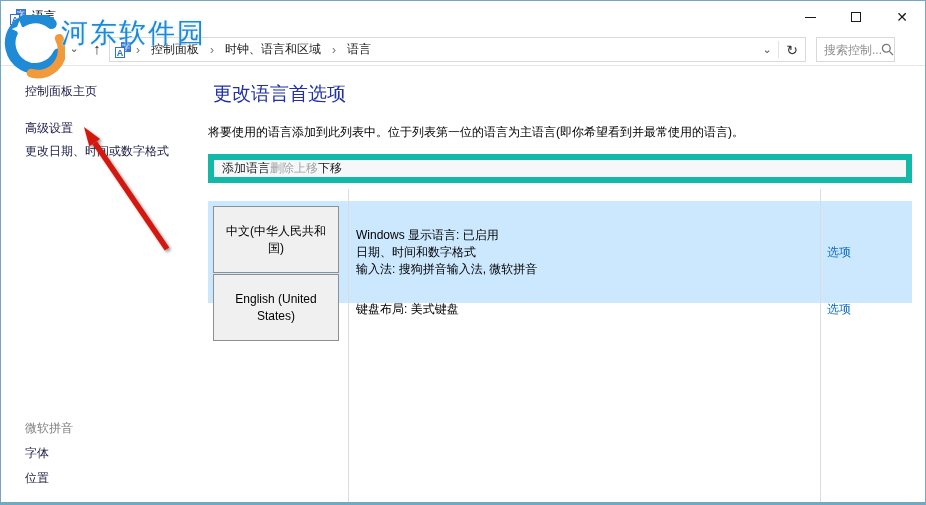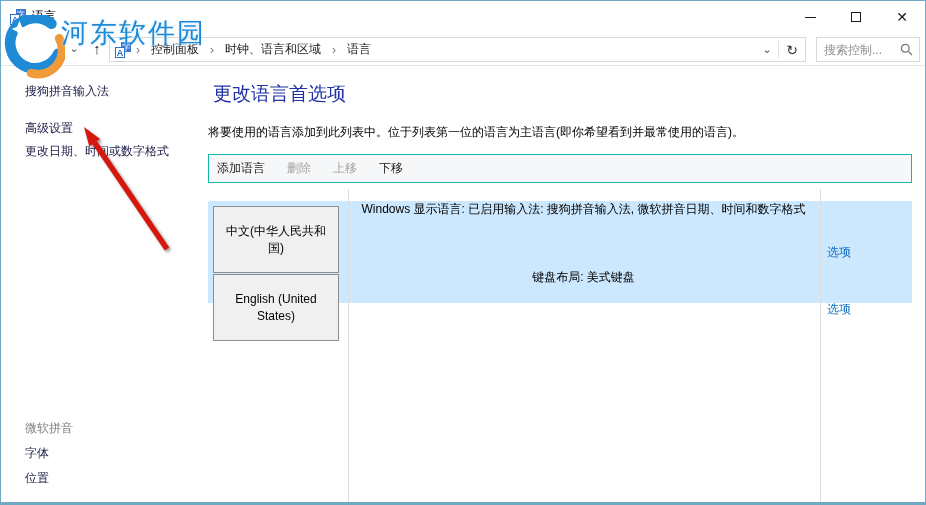--- a/index.html
+++ b/index.html
@@ -27,49 +27,49 @@
             line-height:31px; font-size:15px; color:#333; cursor:pointer; }
   .addressbar { position:absolute; left:108px; top:4px; width:697px; height:25px;
                 border:1px solid #d9d9d9; background:#fff; display:flex; align-items:center; }
   .crumb-icon { margin-left:5px; width:16px; height:16px; flex:0 0 auto; }
   .crumb-sep { padding:0 5px; font-size:12px; color:#777; }
   .crumb { padding:0 6px; font-size:12px; color:#1a1a1a; white-space:nowrap; cursor:pointer; }
   .addr-spacer { flex:1; }
   .addr-chevron { width:22px; text-align:center; font-size:11px; color:#555; cursor:pointer; }
   .addr-div { width:1px; height:17px; background:#e3e3e3; }
   .addr-refresh { width:26px; text-align:center; font-size:14px; color:#333; cursor:pointer; }
-  .searchbox { position:absolute; left:815px; top:4px; width:104px; height:25px;
+  .searchbox { position:absolute; left:815px; top:4px; width:79px; height:25px;
                border:1px solid #d9d9d9; background:#fff; display:flex; align-items:center; }
   .searchbox input { border:none; outline:none; width:64px; font-size:12px; padding-left:7px; color:#444;
                      font-family:inherit; background:transparent; }
   .searchbox input::placeholder { color:#8f8f8f; }
   .search-mag { margin-left:auto; margin-right:6px; display:flex; }
 
   
   .side-link { position:absolute; left:24px; font-size:12px; color:#1b1b46; cursor:pointer; white-space:nowrap; }
   .side-head { position:absolute; left:24px; font-size:12px; color:#808080; white-space:nowrap; }
 
   
   .heading { position:absolute; left:212px; top:80px; font-size:19px; color:#2031a5; }
   .desc { position:absolute; left:207px; top:123px; font-size:12px; color:#000; white-space:nowrap; }
   .toolbar { position:absolute; left:207px; top:153px; width:704px; height:29px;
-             background:#f6f7f8; border:1px solid #14b8a6; display:flex; align-items:center; font-size:12px; }
-  .tb-item { margin-left:22px; color:#1a1a1a; cursor:pointer; white-space:nowrap; }
+             background:#f6f7f8; border:6px solid #14b8a6; display:flex; align-items:center; font-size:12px; }
+  .tb-item { color:#1a1a1a; cursor:pointer; white-space:nowrap; }
   .tb-item.first { margin-left:8px; }
   .tb-item.disabled { color:#a3a3a3; cursor:default; }
 
   .list { position:absolute; left:207px; top:188px; width:704px; height:315px; }
   .row { position:absolute; left:0; width:100%; }
   .row.sel { background:#cce8ff; }
   .col-sep { position:absolute; top:0; bottom:0; width:1px; background:#dcdcdc; }
   .tile { position:absolute; left:5px; top:5px; width:126px; height:67px; background:#f0f0f0;
           border:1px solid #8f8f8f; display:flex; align-items:center; justify-content:center;
           text-align:center; font-size:12px; line-height:17px; color:#000; padding:0 10px; }
   .details { position:absolute; left:148px; top:0; height:100%; width:455px; display:flex;
-             flex-direction:row; justify-content:center; font-size:12px; line-height:17px; color:#000; }
+             flex-direction:column; justify-content:center; font-size:12px; line-height:17px; color:#000; }
   .opt-link { position:absolute; left:619px; top:50%; transform:translateY(-50%);
               font-size:12px; color:#0b6bbe; cursor:pointer; }
 
   
   .arrow-svg { position:absolute; left:58px; top:108px; width:130px; height:150px; z-index:40;
                filter:drop-shadow(2px 2px 1.5px rgba(0,0,0,0.40)); pointer-events:none; }
 
   
   .watermark { position:absolute; left:2px; top:14px; width:220px; height:68px; z-index:60;
                pointer-events:none; }
@@ -131,21 +131,21 @@
       <input type="text" placeholder="搜索控制..." style="">
       <span class="search-mag">
         <svg width="13" height="13" viewBox="0 0 13 13">
           <circle cx="5.3" cy="5.3" r="3.9" fill="none" stroke="#777" stroke-width="1.3"></circle>
           <line x1="8.4" y1="8.4" x2="12" y2="12" stroke="#777" stroke-width="1.3"></line>
         </svg>
       </span>
     </div>
   </div>
 
-  <div class="side-link" style="top:82px;">搜狗拼音输入法</div>
+  <div class="side-link" style="top:82px;">控制面板主页</div>
   <div class="side-link" style="top:119px;">高级设置</div>
   <div class="side-link" style="top:142px;">更改日期、时间或数字格式</div>
   <div class="side-head" style="top:419px;">微软拼音</div>
   <div class="side-link" style="top:444px;">字体</div>
   <div class="side-link" style="top:469px;">位置</div>
 
   <div class="heading">更改语言首选项</div>
   <div class="desc">将要使用的语言添加到此列表中。位于列表第一位的语言为主语言(即你希望看到并最常使用的语言)。</div>
 
   <div class="toolbar">
@@ -154,22 +154,22 @@
     <span class="tb-item disabled">上移</span>
     <span class="tb-item">下移</span>
   </div>
 
   <div class="list">
 
     <div class="row sel" style="top:12px; height:102px;">
       <div class="tile">中文(中华人民共和国)</div>
       <div class="details">
         <div>Windows 显示语言: 已启用</div>
+        <div>日期、时间和数字格式</div>
         <div>输入法: 搜狗拼音输入法, 微软拼音</div>
-        <div>日期、时间和数字格式</div>
       </div>
       <span class="opt-link">选项</span>
     </div>
 
     <div class="row" style="top:80px; height:80px;">
       <div class="tile">English (United States)</div>
       <div class="details">
         <div>键盘布局: 美式键盘</div>
       </div>
       <span class="opt-link">选项</span>

